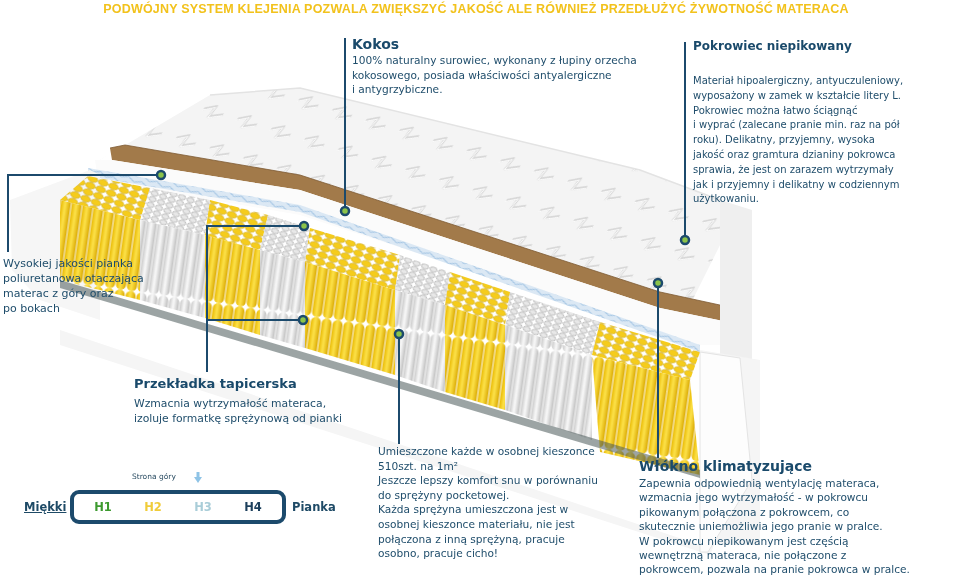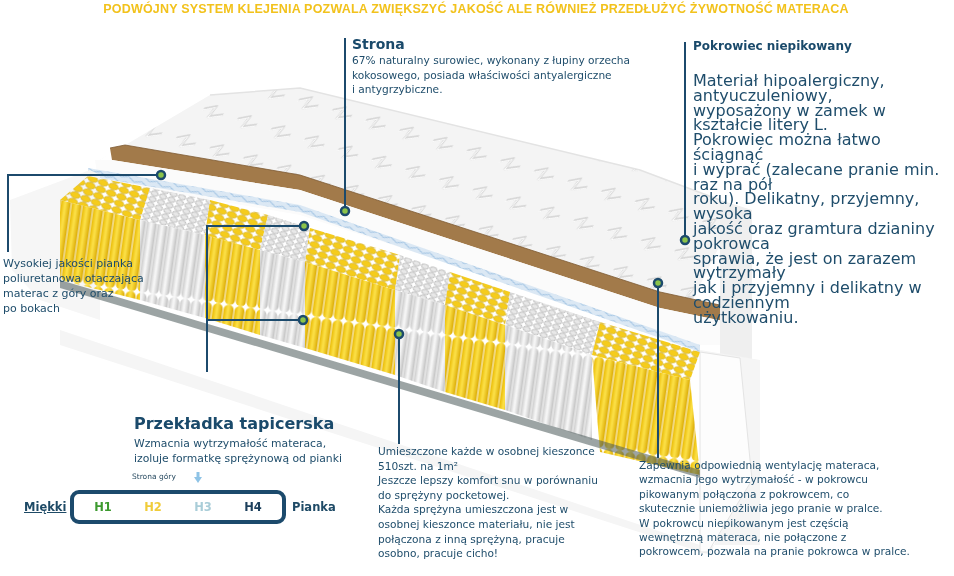--- a/index.html
+++ b/index.html
@@ -16,26 +16,26 @@
   svg.art { position: absolute; left: 0; top: 0; }
 
   .callout { position: absolute; font-family: "DejaVu Sans", sans-serif; }
   .callout .title { font-weight: bold; color: #1a4a6b; font-size: 13.5px; line-height: 17px; white-space: nowrap; }
   .callout .body { color: #1f4d6b; font-size: 10.6px; line-height: 14.6px; white-space: pre-line; }
 
   #kokos { left: 352px; top: 36px; width: 310px; }
   #kokos .title { font-size: 14px; }
   #pokrowiec { left: 693px; top: 38px; width: 262px; }
   #pokrowiec .title { font-size: 12px; margin-bottom: 19px; }
-  #pokrowiec .body { font-size: 16px; line-height: 14.8px; }
+  #pokrowiec .body { font-size: 10px; line-height: 14.8px; }
   #pianka { left: 3px; top: 256px; width: 170px; }
   #pianka .title { font-size: 14px; margin-bottom: 2px; }
   #pianka .body { font-size: 11px; line-height: 15px; }
   #przekladka { left: 134px; top: 375px; width: 260px; }
-  #przekladka .title { font-size: 16px; margin-bottom: 4px; margin-top: 40px; }
+  #przekladka .title { font-size: 13px; margin-bottom: 4px; }
   #przekladka .body { font-size: 10.8px; line-height: 15px; }
   #sprezyny { left: 378px; top: 444px; width: 260px; }
   #sprezyny .title { font-size: 14px; margin-bottom: 1px; }
   #sprezyny .body { font-size: 10.6px; line-height: 14.6px; }
   #wlokno { left: 639px; top: 458px; width: 315px; }
   #wlokno .title { font-size: 14px; margin-bottom: 1px; }
   #wlokno .body { font-size: 10.6px; line-height: 14.4px; }
 
   .firmness { position: absolute; left: 22px; top: 472px; width: 320px; height: 55px; }
   .firmness .top-label { position: absolute; left: 110px; top: 0px; font-size: 7.5px; color: #2a4c62; white-space: nowrap; }
@@ -144,22 +144,22 @@
     <circle cx="685" cy="240" r="4"></circle>
     <circle cx="161" cy="175" r="4"></circle>
     <circle cx="304" cy="226" r="4"></circle>
     <circle cx="303" cy="320" r="4"></circle>
     <circle cx="399" cy="334" r="4"></circle>
     <circle cx="658" cy="283" r="4"></circle>
   </g>
 </svg>
 
 <div class="callout" id="kokos">
-  <div class="title">Strona</div>
-  <div class="body">67% naturalny surowiec, wykonany z łupiny orzecha
+  <div class="title">Kokos</div>
+  <div class="body">100% naturalny surowiec, wykonany z łupiny orzecha
 kokosowego, posiada właściwości antyalergiczne
 i antygrzybiczne.</div>
 </div>
 
 <div class="callout" id="pokrowiec">
   <div class="title">Pokrowiec niepikowany</div>
   <div class="body">Materiał hipoalergiczny, antyuczuleniowy,
 wyposażony w zamek w kształcie litery L.
 Pokrowiec można łatwo ściągnąć
 i wyprać (zalecane pranie min. raz na pół
@@ -188,20 +188,21 @@
 510szt. na 1m²
 Jeszcze lepszy komfort snu w porównaniu
 do sprężyny pocketowej.
 Każda sprężyna umieszczona jest w
 osobnej kieszonce materiału, nie jest
 połączona z inną sprężyną, pracuje
 osobno, pracuje cicho!</div>
 </div>
 
 <div class="callout" id="wlokno">
+  <div class="title">Włókno klimatyzujące</div>
   <div class="body">Zapewnia odpowiednią wentylację materaca,
 wzmacnia jego wytrzymałość - w pokrowcu
 pikowanym połączona z pokrowcem, co
 skutecznie uniemożliwia jego pranie w pralce.
 W pokrowcu niepikowanym jest częścią
 wewnętrzną materaca, nie połączone z
 pokrowcem, pozwala na pranie pokrowca w pralce.</div>
 </div>
 
 <div class="firmness">

